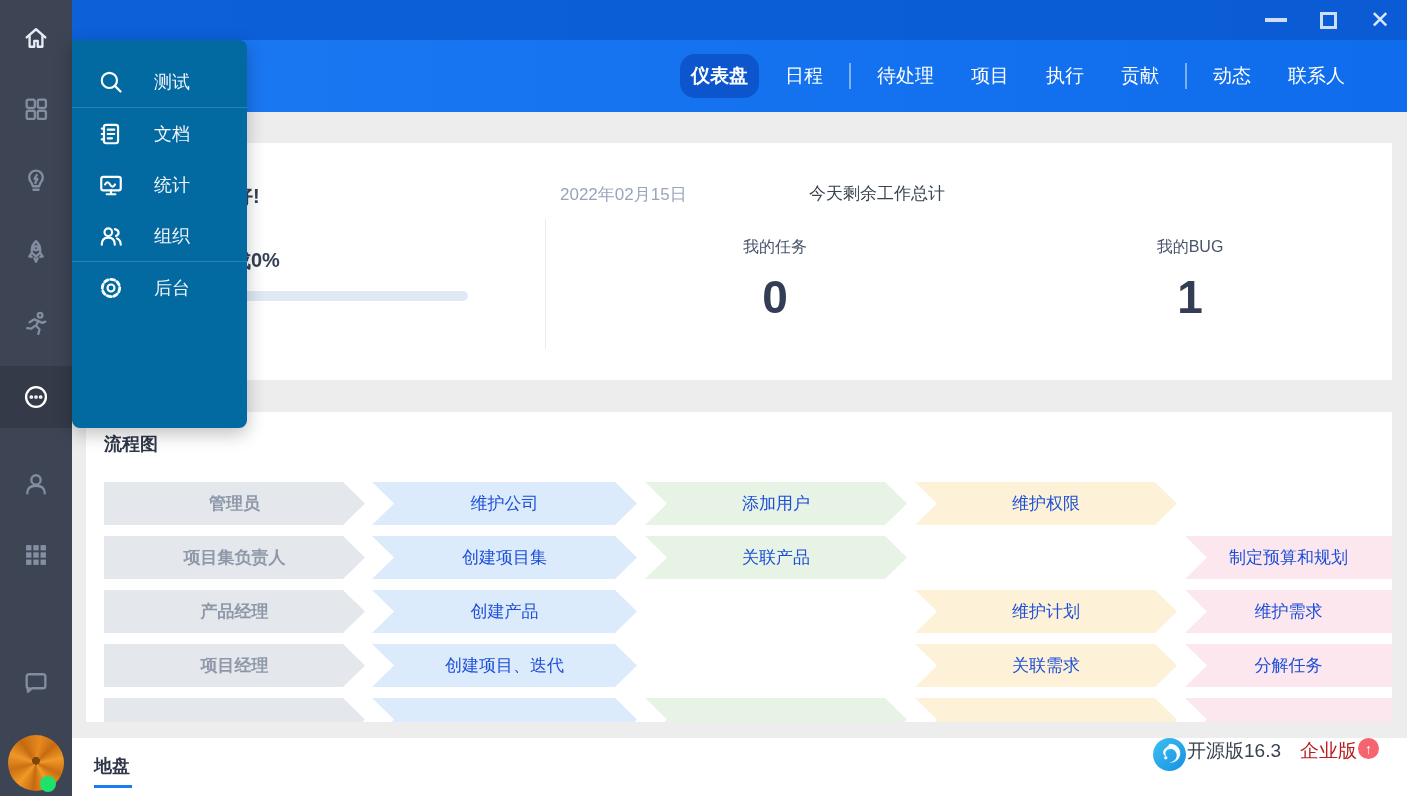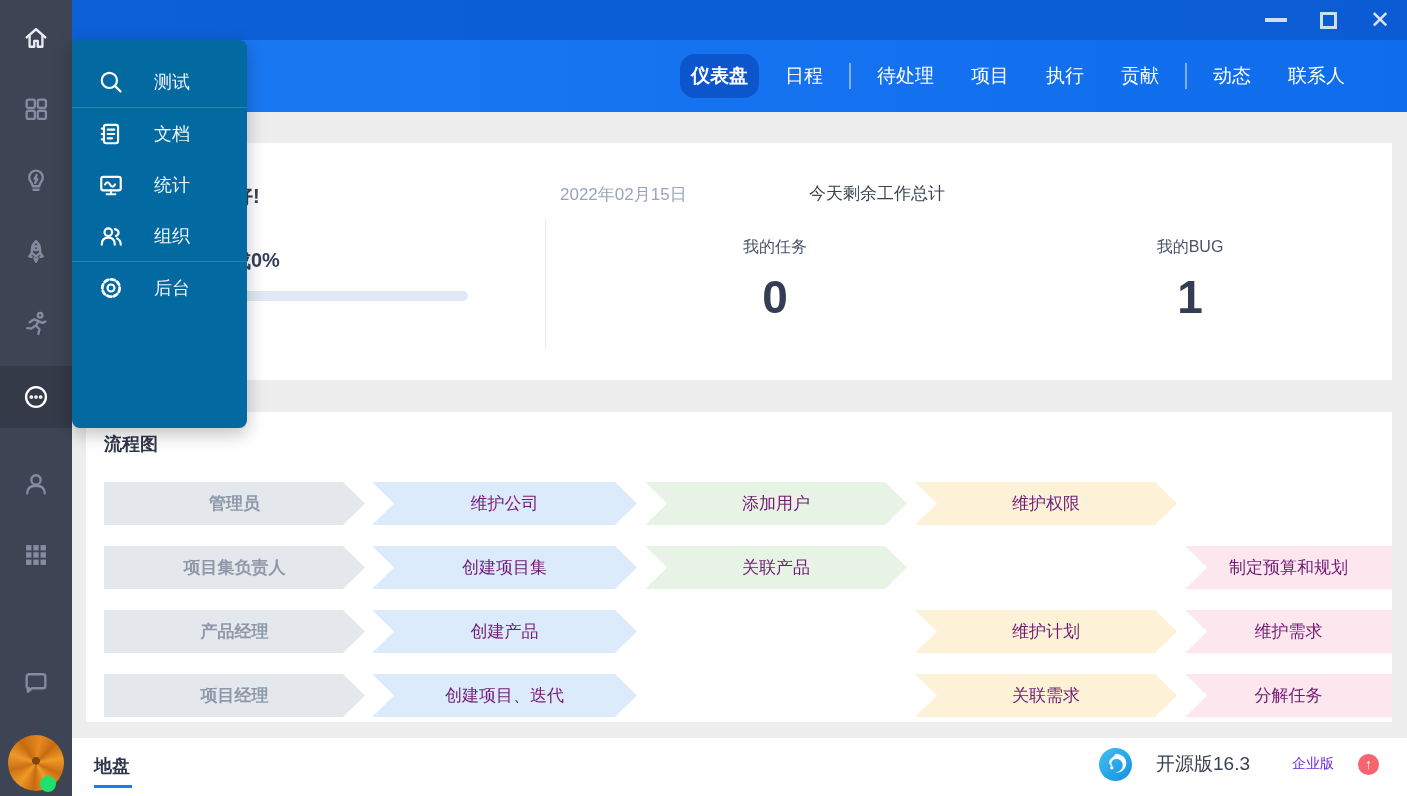--- a/index.html
+++ b/index.html
@@ -34,38 +34,38 @@
   .v-divider { position:absolute; left:459px; top:76px; width:1px; height:130px; background:#e9ebef; }
   .date-text { position:absolute; left:474px; top:40px; font-size:17px; color:#99a4bb; }
   .summary-title { position:absolute; left:683px; top:39px; font-size:17px; color:#39424f; font-weight:500;margin-left:40px; }
   .stat { position:absolute; top:94px; text-align:center; transform:translateX(-50%); cursor:pointer; }
   .stat .stat-label { font-size:16px; color:#49536a; }
   .stat .stat-value { font-size:46px; font-weight:bold; color:#333e54; margin-top:12px; }
   .stat1 { left:689px; } .stat2 { left:1104px; }
 
   .flow-title { position:absolute; left:18px; top:20px; font-size:18px; font-weight:bold; color:#2e3648; }
   .flow-rows { position:absolute; left:0; top:70px; width:100%; }
-  .frow { position:relative; height:50px; margin-bottom:14px;padding-left:15px; }
-  .cell { position:absolute; height:43px; line-height:43px; text-align:center; font-size:17px; color:#701a75; cursor:pointer; }
+  .frow { position:relative; height:50px; margin-bottom:4px;padding-left:15px; }
+  .cell { position:absolute; height:43px; line-height:43px; text-align:center; font-size:17px; color:#1d4ed8; cursor:pointer; }
   .clip-tip  { clip-path:polygon(0 0,calc(100% - 22px) 0,100% 50%,calc(100% - 22px) 100%,0 100%); }
   .clip-both { clip-path:polygon(0 0,calc(100% - 22px) 0,100% 50%,calc(100% - 22px) 100%,0 100%,22px 50%); }
   .clip-notch{ clip-path:polygon(0 0,100% 0,100% 100%,0 100%,22px 50%); }
   .c1 { left:18px;  width:261px; background:#e4e7ec; font-weight:bold; color:#8e98a8; }
   .c2 { left:286px; width:265px; background:#dcebfb; }
   .c3 { left:559px; width:262px; background:#e7f3e4; }
   .c4 { left:829px; width:262px; background:#fdf2d8; }
   .c5 { left:1099px;width:207px; background:#fbe7ed; }
 
   
   .footer { position:absolute; left:72px; top:738px; width:1335px; height:58px; background:#fff; z-index:2; }
   .footer-tab { position:absolute; left:22px; top:16px; font-size:18px; font-weight:bold; color:#2f3749; cursor:pointer; }
   .footer-tab-underline { position:absolute; left:22px; top:47px; width:38px; height:3px; background:#1c7bf0; }
-  .footer-right { position:absolute; right:28px; top:0; height:52px; display:flex; align-items:center; gap:24px; }
+  .footer-right { position:absolute; right:28px; top:0; height:52px; display:flex; align-items:flex-start; gap:1px; }
   .version-text { font-size:19px; color:#39424f; }
-  .upgrade-text { font-size:14px; color:#6d28d9; margin-left:18px; cursor:pointer; }
+  .upgrade-text { font-size:19px; color:#b91c1c; margin-left:18px; cursor:pointer; }
   .upgrade-badge { width:21px; height:21px; border-radius:50%; background:#f66470; color:#fff; font-size:14px;
     font-weight:bold; display:flex; align-items:center; justify-content:center; cursor:pointer; }
 
   
   .sidebar { position:absolute; left:0; top:0; width:72px; height:796px; background:#3d4454; z-index:5; }
   .side-active { position:absolute; left:0; top:366px; width:72px; height:62px; background:#343a48; }
   .side-icon { position:absolute; left:50%; transform:translateX(-50%); width:28px; height:28px; cursor:pointer; }
   .avatar { position:absolute; left:8px; top:735px; width:56px; height:56px; border-radius:50%; cursor:pointer; z-index:6;
     background:
       radial-gradient(circle at 50% 46%, #7e4607 0 9%, rgba(0,0,0,0) 10%),

